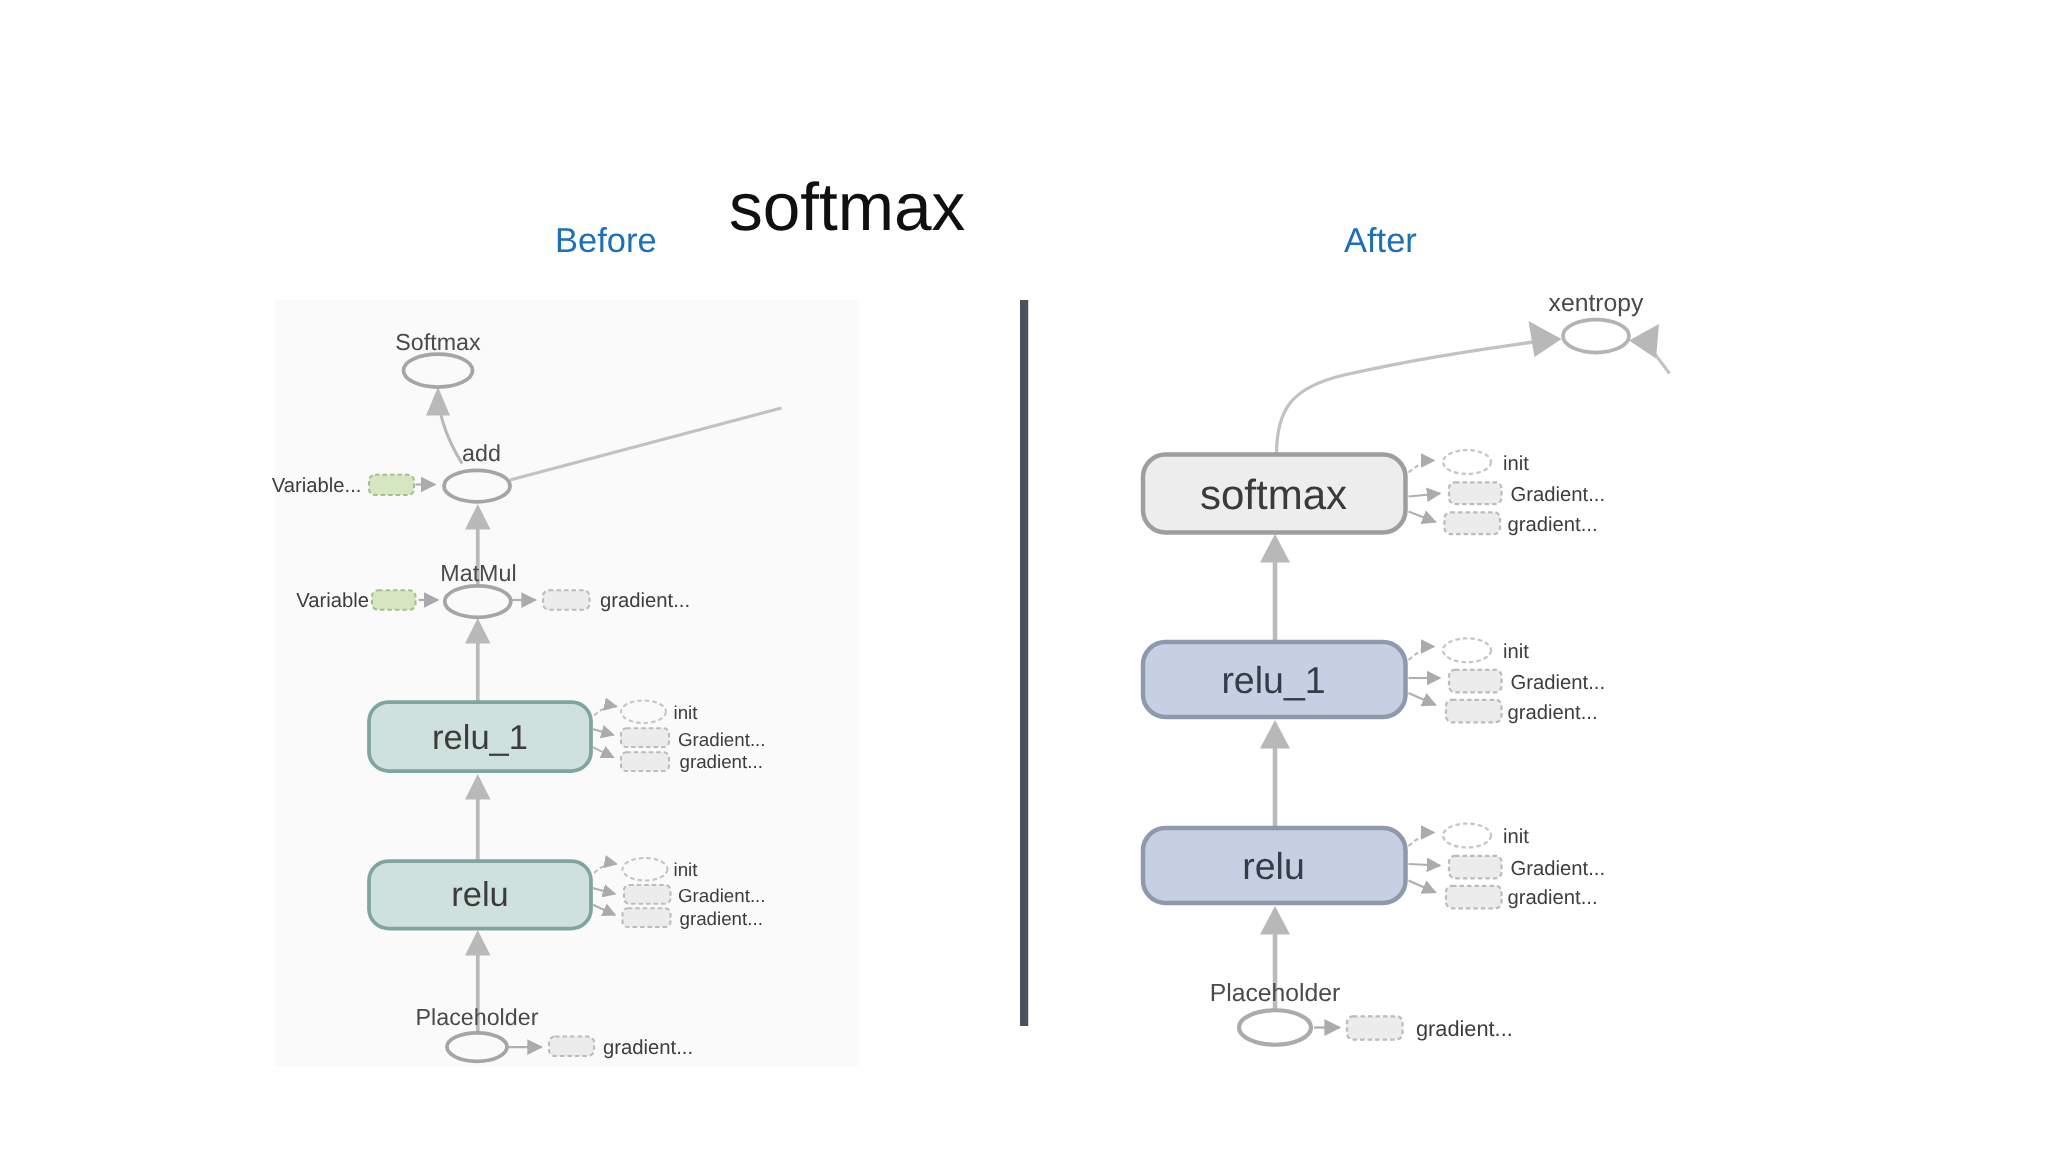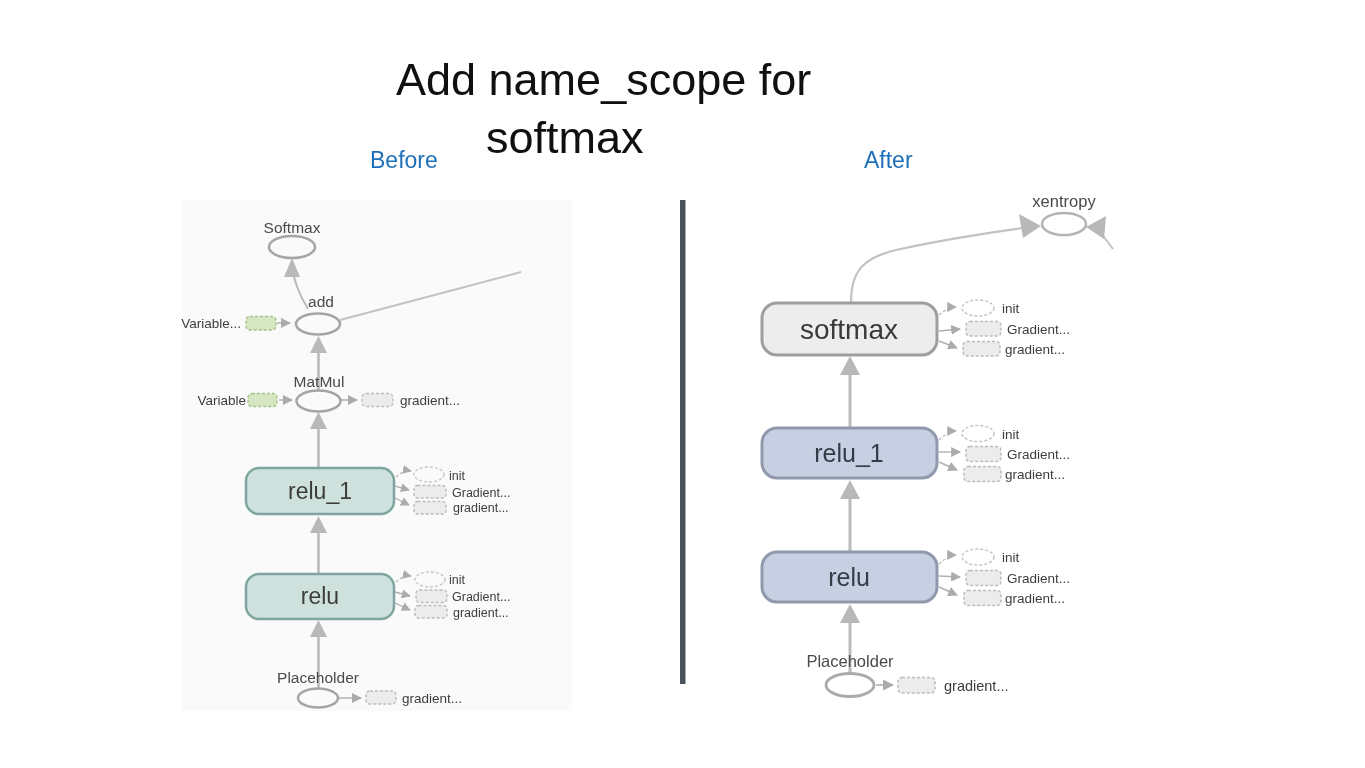--- a/index.html
+++ b/index.html
@@ -19,39 +19,38 @@
   }
   .t1{left:396px;top:56px;}
   .t2{left:486px;top:114px;}
   .col-label{
     position:absolute;
     font-size:23px;
     color:#1d6fb8;
     white-space:nowrap;
   }
   .before{left:370px;top:147px;}
-  .after{left:864px;top:147px;}
+  .after{left:896px;top:147px;}
   svg{position:absolute;left:0;top:0;}
   svg text{font-family:"Liberation Sans", sans-serif;fill:#4a4a4a;}
   .node-label-sm{font-size:15.5px;}
   .node-label-sm-r{font-size:16.5px;}
   .ann-label{font-size:12.5px;fill:#3d3d3d;}
   .ann-label-r{font-size:13.5px;fill:#3d3d3d;}
   .row-label{font-size:13.5px;fill:#3d3d3d;}
   .box-label-l{font-size:23px;fill:#3c3c3c;}
   .box-label-r{font-size:25px;fill:#353b47;}
   .box-label-soft{font-size:28px;fill:#3a3a3a;}
   .ph-grad-r{font-size:14.5px;fill:#3d3d3d;}
 </style>
 </head>
 <body>
 
 <div class="page">
 
-  <div class="title-line t1">Add name_scope for</div>
   <div class="title-line t2">softmax</div>
   <div class="col-label before">Before</div>
   <div class="col-label after">After</div>
 
   <svg width="1365" height="768" viewBox="0 0 1365 768">
     <defs>
       <marker id="arrow-sm" viewBox="0 0 10 10" refX="9" refY="5" markerWidth="7" markerHeight="7" orient="auto">
         <path d="M0,0 L10,5 L0,10 z" fill="#ababab"></path>
       </marker>
     </defs>

